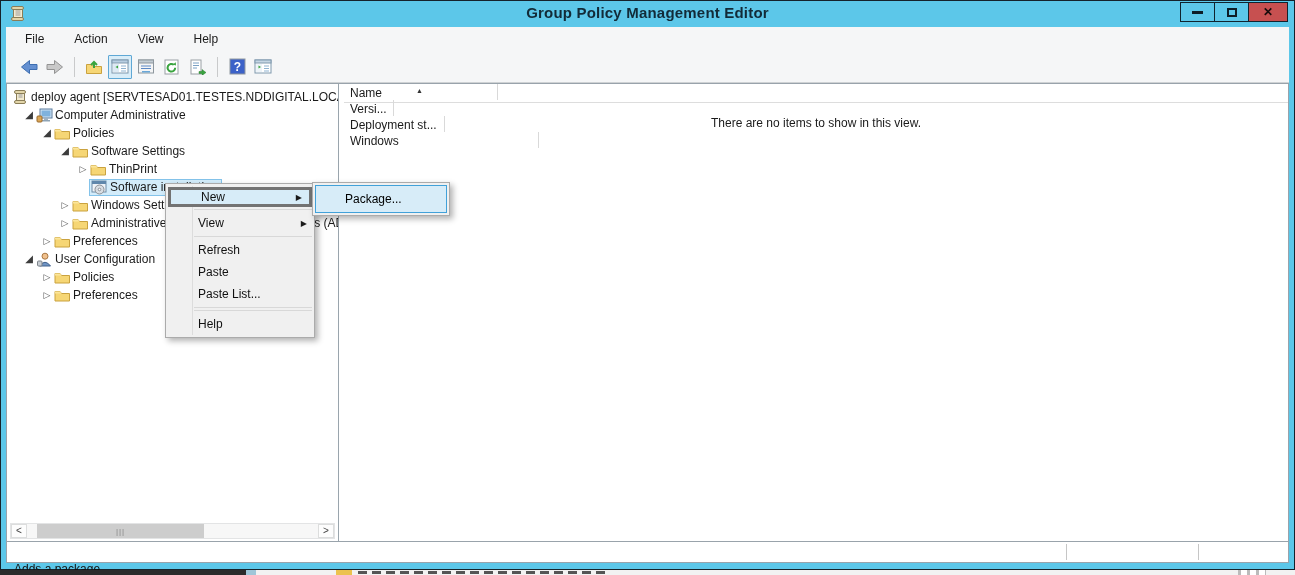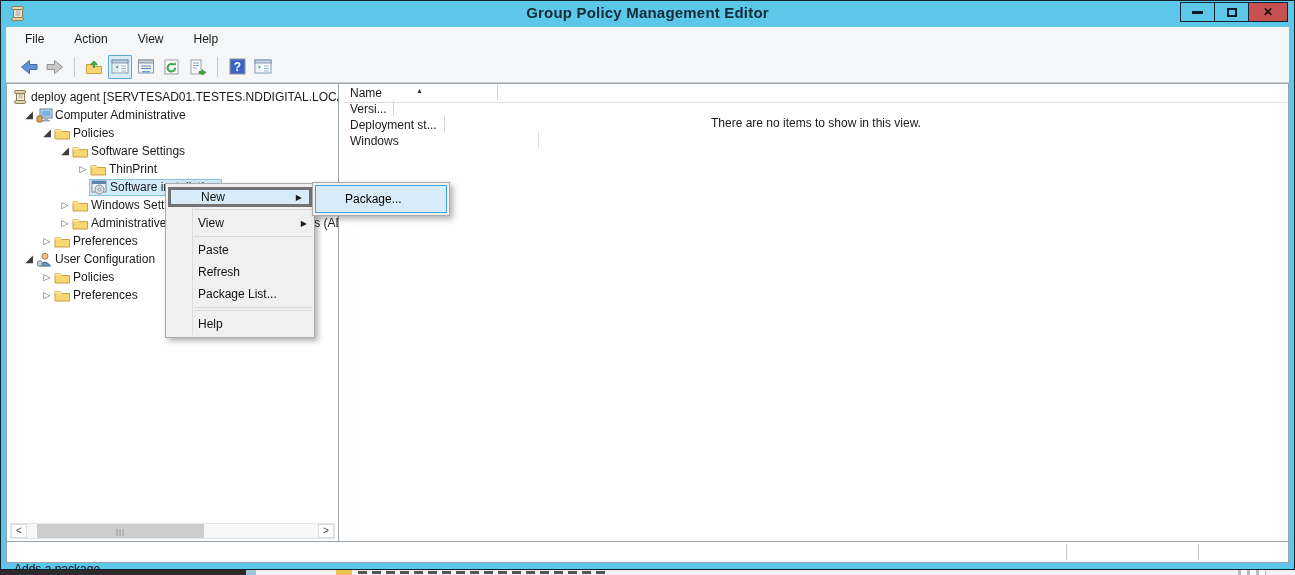--- a/index.html
+++ b/index.html
@@ -418,27 +418,27 @@
       <span>New</span>
       <span class="sub-arrow">▶</span>
     </div>
     <div class="msep"></div>
     <div class="mi">
       <span>View</span>
       <span class="sub-arrow">▶</span>
     </div>
     <div class="msep"></div>
     <div class="mi">
+      <span>Refresh</span>
+    </div>
+    <div class="mi">
       <span>Paste</span>
     </div>
     <div class="mi">
-      <span>Refresh</span>
-    </div>
-    <div class="mi">
-      <span>Package List...</span>
+      <span>Paste List...</span>
     </div>
     <div class="msep"></div>
     <div class="msep"></div>
     <div class="mi">
       <span>Help</span>
     </div>
   </div>
 
   <div class="smenu">
     <div class="mi">

